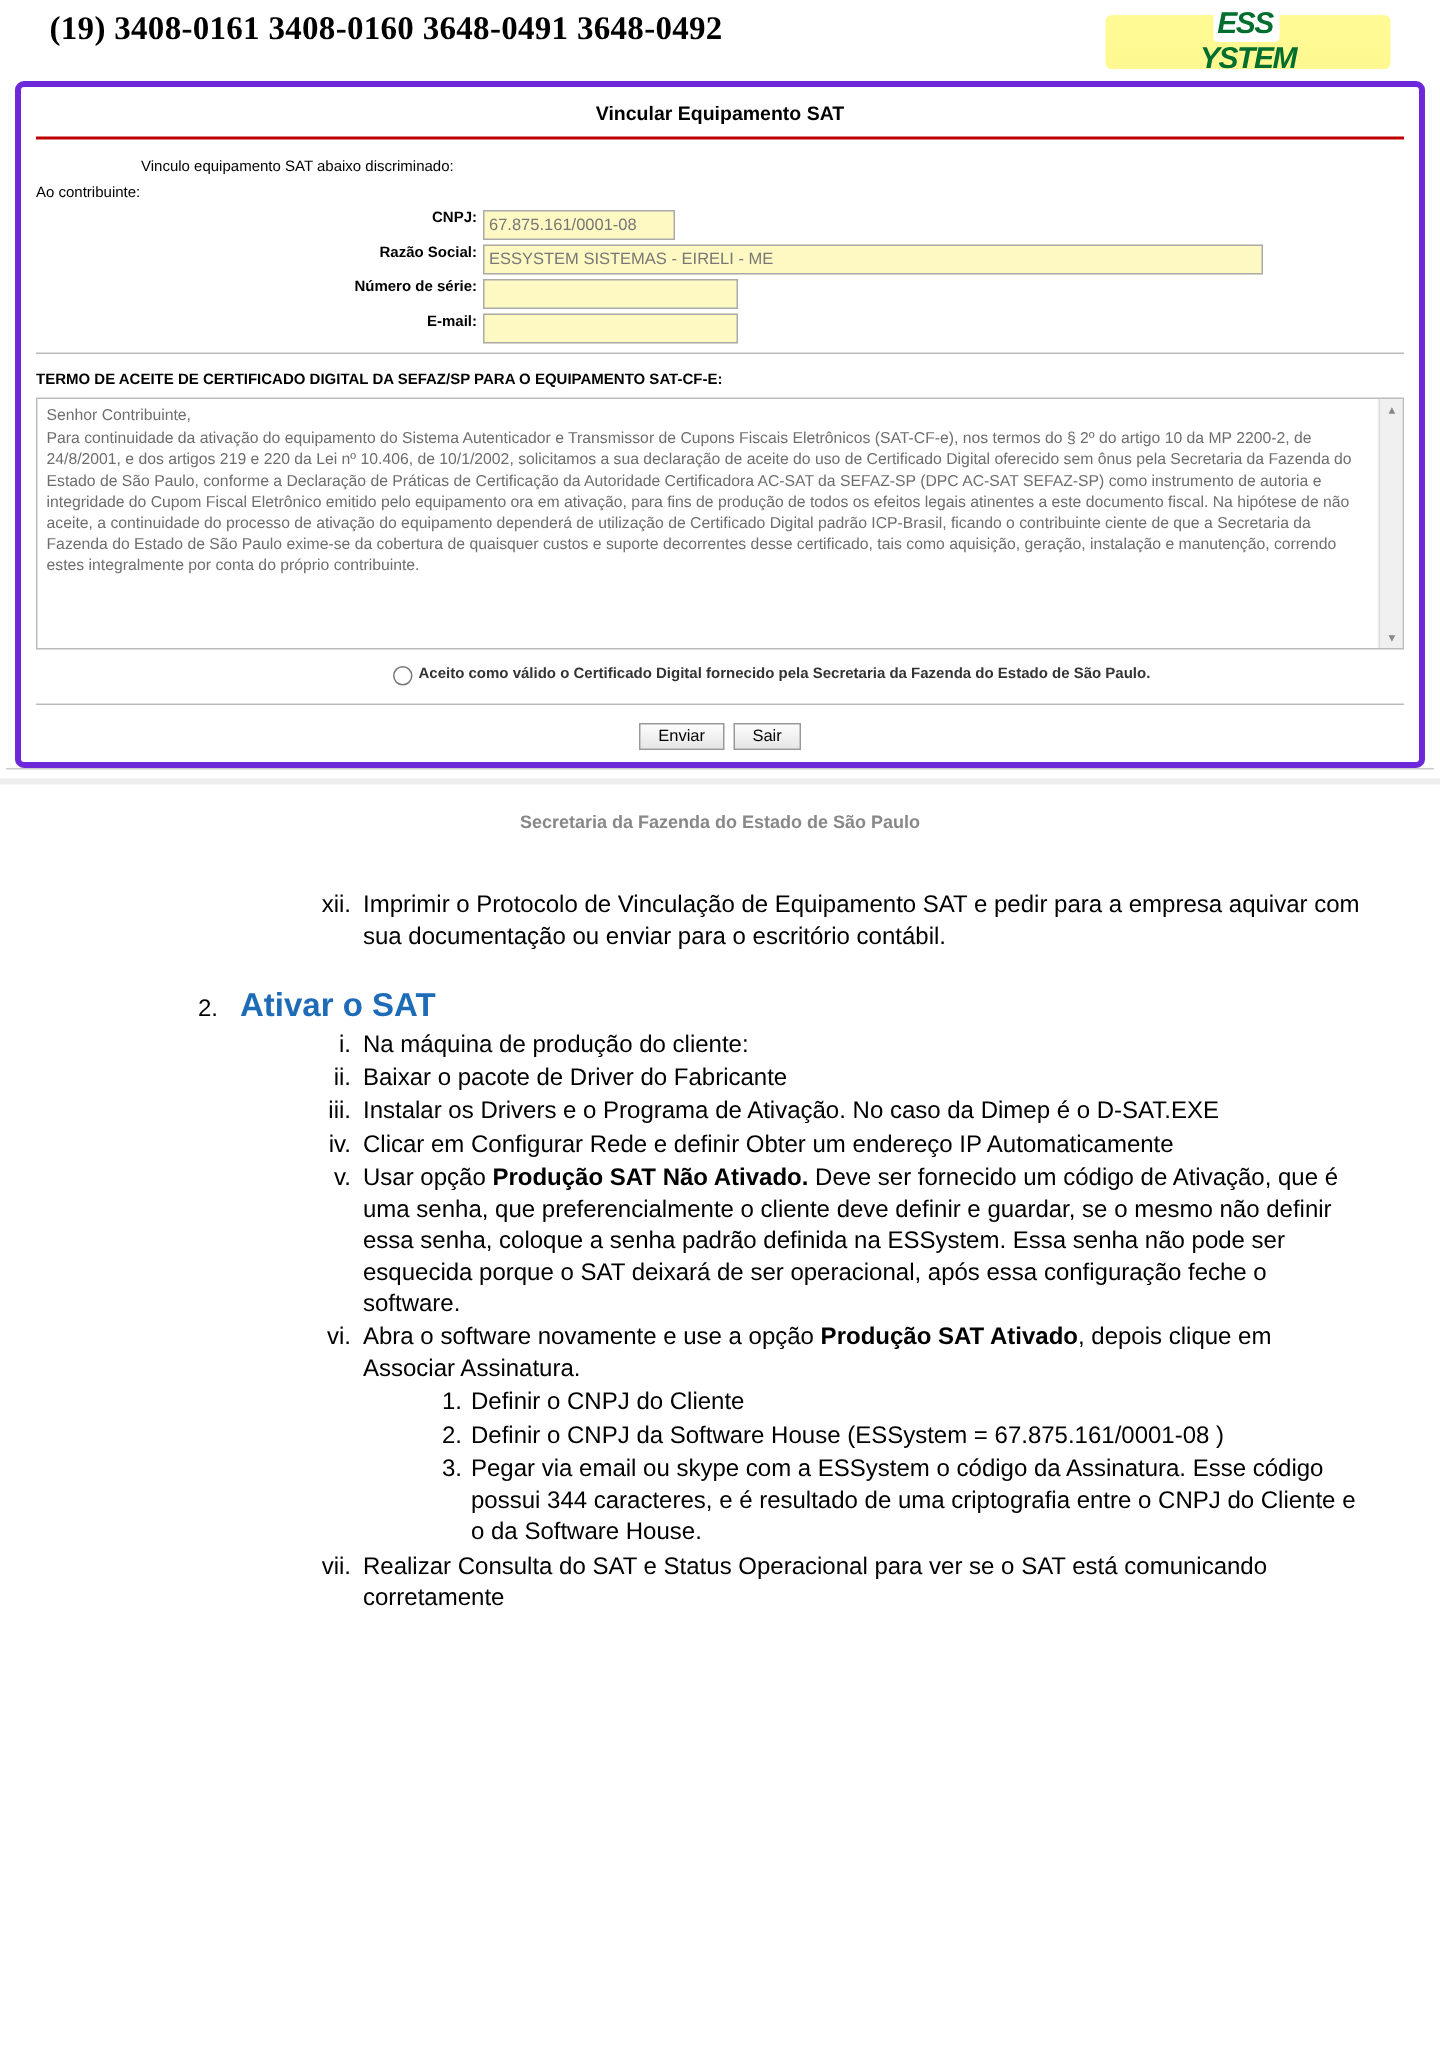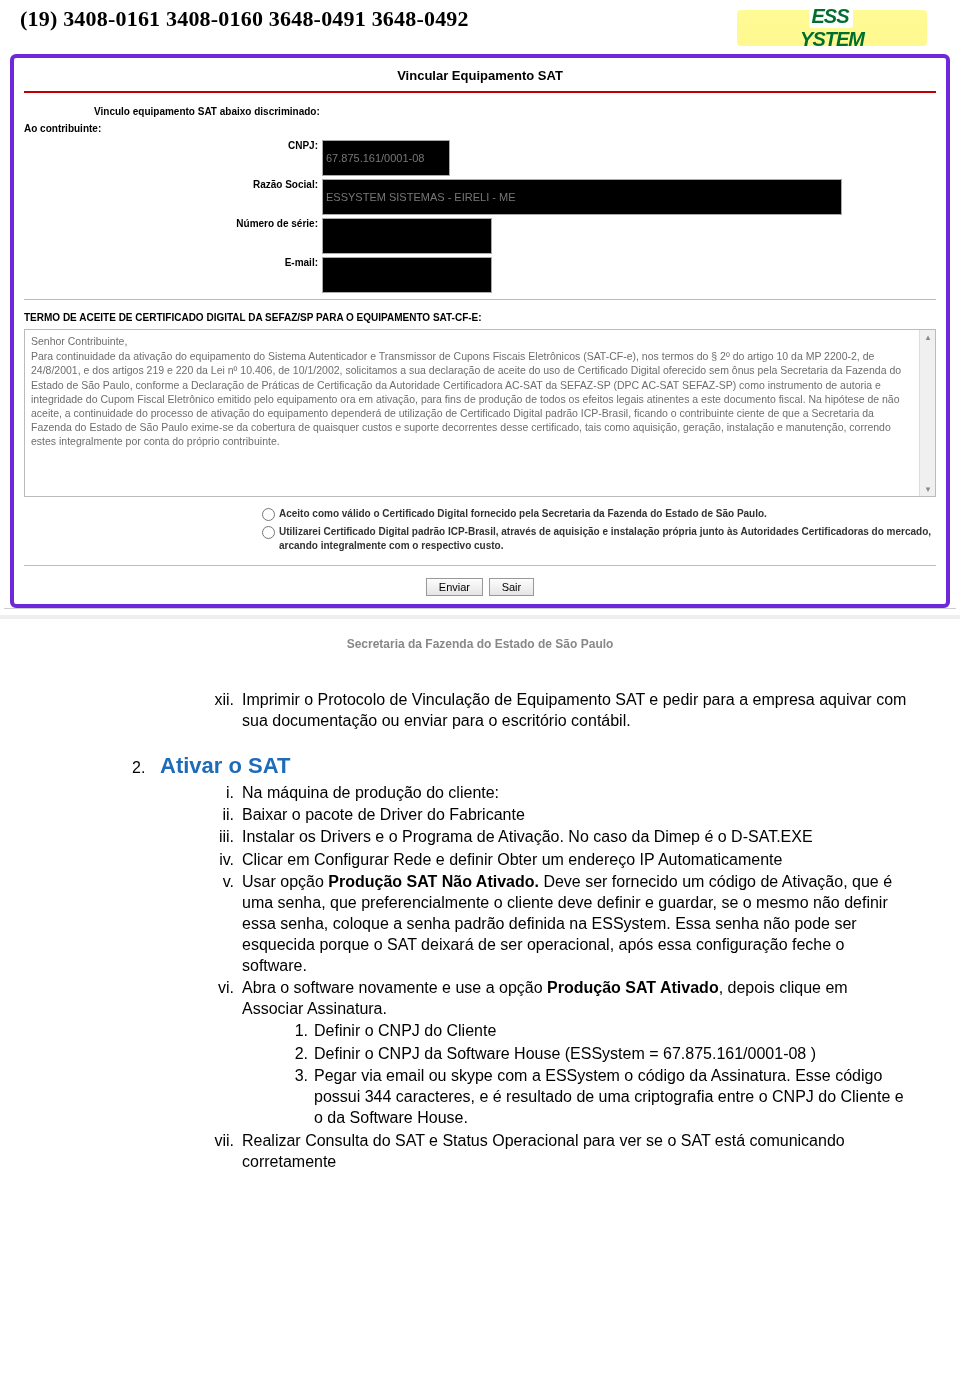--- a/index.html
+++ b/index.html
@@ -1,34 +1,34 @@
 <!DOCTYPE html>
 <html><head>
 <meta charset="utf-8">
 <style>
   * { box-sizing: border-box; margin: 0; padding: 0; }
   body { font-family: Arial, sans-serif; font-size: 13px; width: 960px; background: #fff; color: #000; }
   .header-row { display: flex; justify-content: space-between; align-items: flex-start; padding: 6px 18px 4px 20px; }
-  .header-left { flex: 1; }
+  .header-left { flex: 1; margin-left: 13px; }
   .phones { font-family: "Times New Roman", serif; font-size: 22px; font-weight: bold; letter-spacing: 0.2px; }
   .links-row { display: flex; gap: 92px; font-family: "Times New Roman", serif; font-size: 17px; margin-top: 2px; }
   .links-row a { color: #004bc0; text-decoration: none; }
   .logo-wrap { flex: 0 0 220px; display: flex; justify-content: center; align-items: center; padding-top: 4px; }
   .logo { width: 190px; height: 36px; background: linear-gradient(#fffb94, #fff891); border-radius: 4px; display: flex; align-items: center; justify-content: center; font-family: Arial; font-weight: 900; font-size: 20px; font-style: italic; color: #006e2e; letter-spacing: -1px; flex-direction: column; }
   .logo-ess { background: #fff; padding: 0 4px 0 2px; border-radius: 3px; margin-right: 2px; }
 
   .form-box { margin: 4px 10px 0 10px; border: 4px solid #6d28d9; border-radius: 6px; padding: 4px 10px 8px 10px; background: #fff; }
   .form-title { text-align: center; font-family: Verdana, Arial, sans-serif; font-weight: bold; font-size: 13px; padding: 6px 0 8px; }
   .red-hr { border: none; border-top: 2px solid #c00000; margin: 0 0 10px 0; }
   .grey-hr { border: none; border-top: 1px solid #bbb; margin: 6px 0; }
 
-  .subhead { font-family: Verdana, Arial, sans-serif; font-weight: bold; font-size: 10px; padding: 3px 0; }
+  .subhead { font-family: Verdana, Arial, sans-serif; font-weight: normal; font-size: 10px; padding: 3px 0; }
   .field-row { display: flex; align-items: flex-start; margin: 3px 0; }
   .field-label { width: 298px; text-align: right; font-family: Verdana, Arial, sans-serif; font-size: 10px; font-weight: bold; padding-right: 4px; }
-  .field-input { height: 36px; font-size: 11px; padding: 1px 3px; border: 1px solid #aaa; color: #777; background: #000000; }
+  .field-input { height: 20px; font-size: 11px; padding: 1px 3px; border: 1px solid #aaa; color: #777; background: #fef9c3; }
   .field-input.cnpj { width: 128px; }
   .field-input.wide { width: 520px; }
   .field-input.narrow { width: 170px; }
 
   .term-head { font-family: Verdana, Arial, sans-serif; font-weight: bold; font-size: 10px; padding: 6px 0; }
   .term-box { border: 1px solid #bbb; padding: 4px 18px 4px 6px; font-family: Verdana, Arial, sans-serif; font-size: 10.5px; color: #6e6e6e; line-height: 1.35; position: relative; height: 168px; overflow: hidden; }
   .term-box .sal { margin-bottom: 1px; }
   .scroll-track { position: absolute; right: 0; top: 0; bottom: 0; width: 16px; background: #f0f0f0; border-left: 1px solid #ddd; }
   .scroll-up, .scroll-down { position: absolute; left: 0; width: 16px; height: 14px; display: flex; align-items: center; justify-content: center; font-size: 9px; color: #888; }
   .scroll-up { top: 0; }
@@ -113,24 +113,20 @@
       <div class="scroll-up">▴</div>
       <div class="scroll-down">▾</div>
     </div>
   </div>
 
   <div class="radio-block">
     <div class="radio-row">
       <input type="radio" name="cert" style="">
       <span>Aceito como válido o Certificado Digital fornecido pela Secretaria da Fazenda do Estado de São Paulo.</span>
     </div>
-    <div class="radio-row">
-      <input type="radio" name="cert" style="">
-      <span>Utilizarei Certificado Digital padrão ICP-Brasil, através de aquisição e instalação própria junto às Autoridades Certificadoras do mercado, arcando integralmente com o respectivo custo.</span>
-    </div>
   </div>
 
   <hr class="grey-hr">
   <div class="btn-row">
     <button class="btn">Enviar</button>
     <button class="btn">Sair</button>
   </div>
 </div>
 <hr class="foot-hr">
 <div class="sec-footer">Secretaria da Fazenda do Estado de São Paulo</div>

